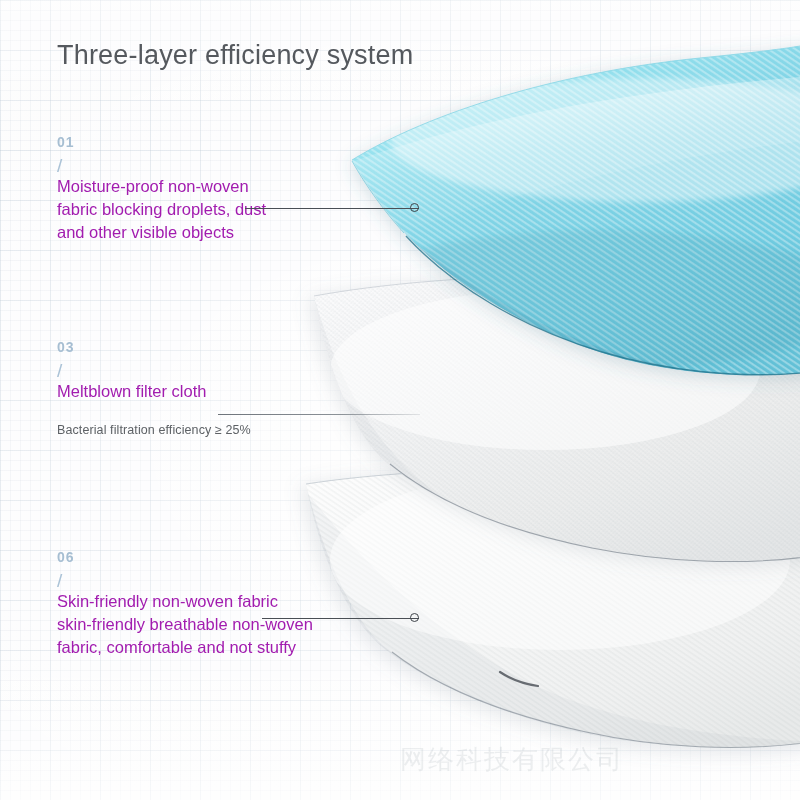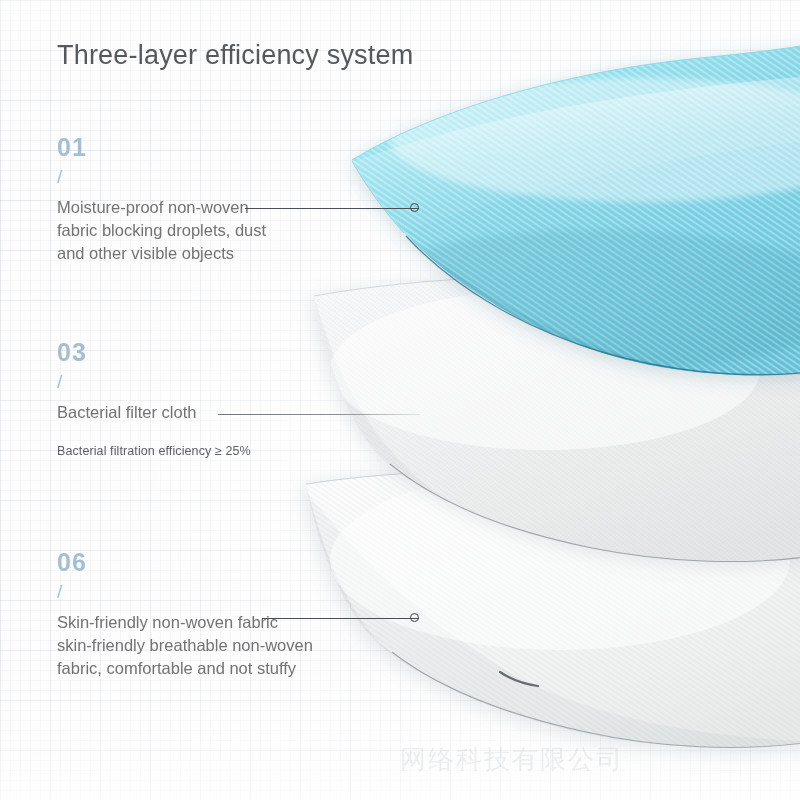--- a/index.html
+++ b/index.html
@@ -45,30 +45,30 @@
 
   
   #page-title{
     position:absolute;left:57px;top:40px;
     font-size:27px;color:#55595e;font-weight:400;
     letter-spacing:.2px;
   }
 
   .block{position:absolute;left:57px;}
   .num{
-    font-size:25px;font-weight:700;color:#a6bed2;
+    font-size:14px;font-weight:700;color:#a6bed2;
     letter-spacing:1px;line-height:1;
   }
   .slash{
     font-size:19px;color:#aac2d6;line-height:1;
     margin-top:7px;font-weight:400;
   }
   .headline{
-    font-size:16.5px;color:#737373;line-height:23px;
-    white-space:pre-line;margin-top:10px;
+    font-size:16.5px;color:#a21caf;line-height:23px;
+    white-space:pre-line;
   }
   .subnote{
     font-size:12.5px;color:#5d6165;margin-top:20px;letter-spacing:.1px;
   }
 
   #block-01{top:135px;}
   #block-02{top:340px;}
   #block-03{top:550px;}
 
   
@@ -260,21 +260,21 @@
 and other visible objects</div>
 </div>
 <div class="connector" id="conn-01">
   <div class="line"></div>
   <div class="dot"></div>
 </div>
 
 <div class="block" id="block-02">
   <div class="num">03</div>
   <div class="slash">/</div>
-  <div class="headline">Bacterial filter cloth</div>
+  <div class="headline">Meltblown filter cloth</div>
   <div class="subnote">Bacterial filtration efficiency ≥ 25%</div>
 </div>
 <div class="connector" id="conn-02">
   <div class="line faded"></div>
 </div>
 
 <div class="block" id="block-03">
   <div class="num">06</div>
   <div class="slash">/</div>
   <div class="headline">Skin-friendly non-woven fabric

